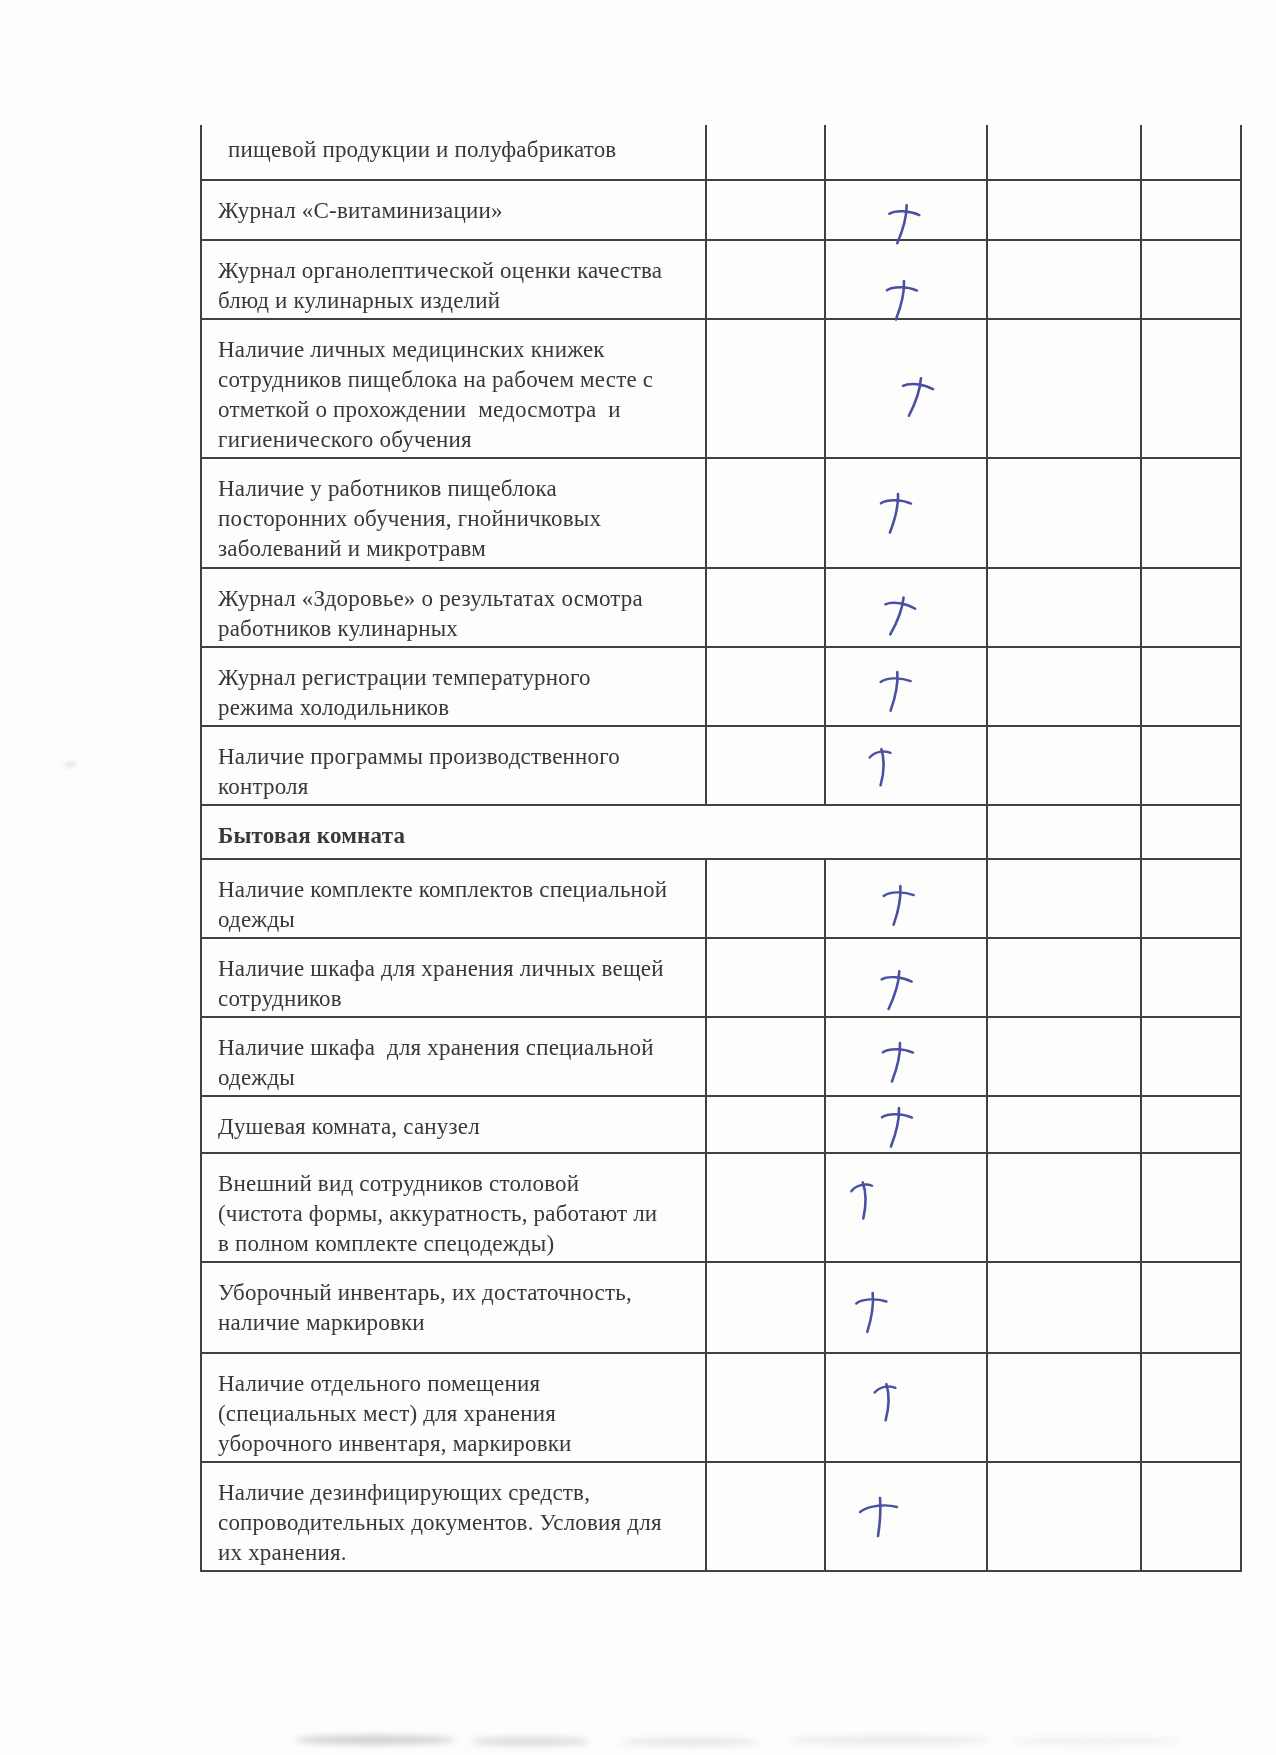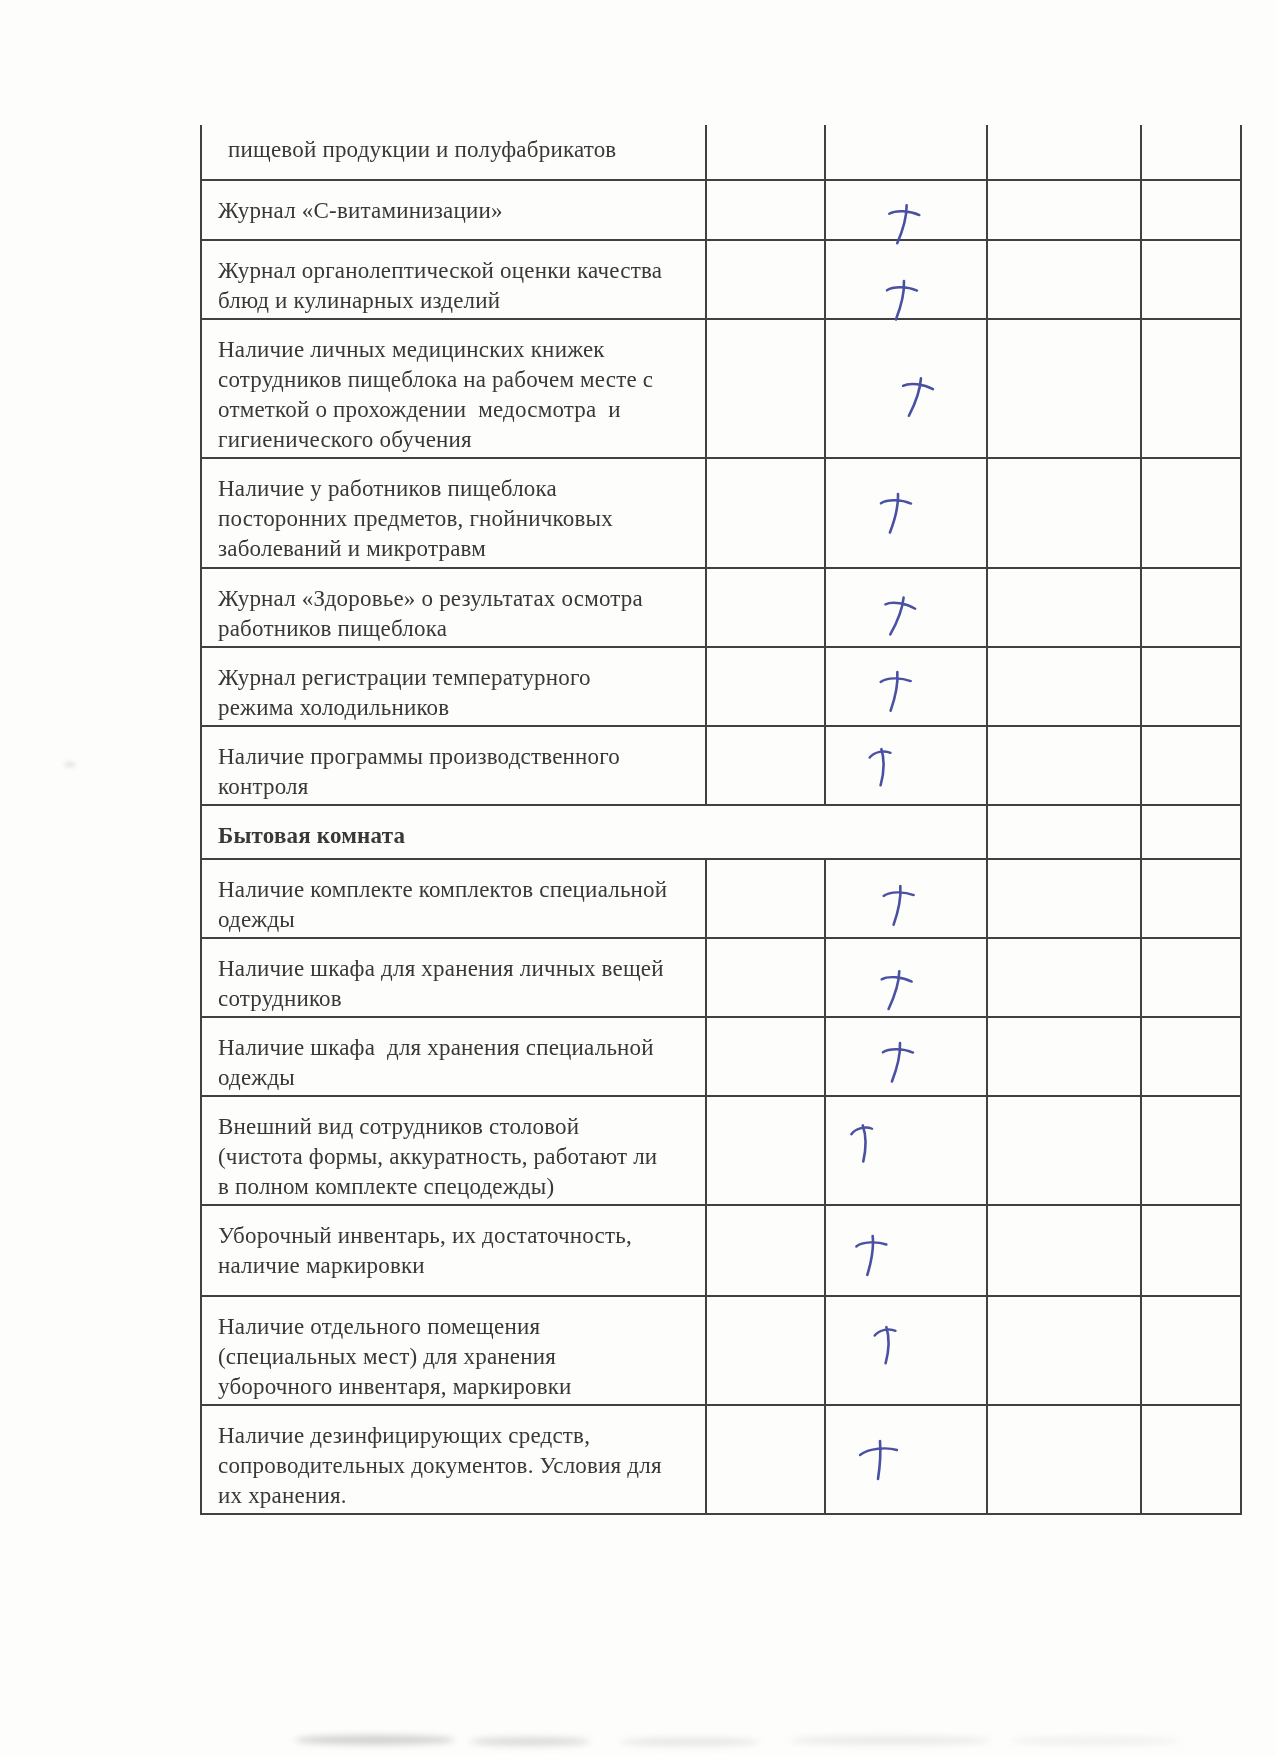--- a/index.html
+++ b/index.html
@@ -112,37 +112,37 @@
                 <path d="M22,4 C24,18 21,32 18,43" fill="none" stroke="#4a50a2" stroke-width="2.6" stroke-linecap="round"></path>
                 <path d="M6,15 C12,10 26,9 36,12" fill="none" stroke="#4a50a2" stroke-width="2.4" stroke-linecap="round"></path>
               </svg>
             </span>
           </td>
           <td></td>
           <td></td>
         </tr>
         <tr style="height: 110px;">
           <td class="txt">Наличие у работников пищеблока
-посторонних предметов, гнойничковых
+посторонних обучения, гнойничковых
 заболеваний и микротравм</td>
           <td></td>
           <td>
             <span class="mark" style="transform: translate(-50%, -50%) translate(-10px, 0px) rotate(6deg);">
               <svg viewBox="0 0 44 46" xmlns="http://www.w3.org/2000/svg">
                 <path d="M22,4 C24,18 21,32 18,43" fill="none" stroke="#4a50a2" stroke-width="2.6" stroke-linecap="round"></path>
                 <path d="M6,15 C12,10 26,9 36,12" fill="none" stroke="#4a50a2" stroke-width="2.4" stroke-linecap="round"></path>
               </svg>
             </span>
           </td>
           <td></td>
           <td></td>
         </tr>
         <tr style="height: 77px;">
           <td class="txt">Журнал «Здоровье» о результатах осмотра
-работников пищеблока</td>
+работников кулинарных</td>
           <td></td>
           <td>
             <span class="mark" style="transform: translate(-50%, -50%) translate(-7px, 8px) rotate(14deg);">
               <svg viewBox="0 0 44 46" xmlns="http://www.w3.org/2000/svg">
                 <path d="M22,4 C24,18 21,32 18,43" fill="none" stroke="#4a50a2" stroke-width="2.6" stroke-linecap="round"></path>
                 <path d="M6,15 C12,10 26,9 36,12" fill="none" stroke="#4a50a2" stroke-width="2.4" stroke-linecap="round"></path>
               </svg>
             </span>
           </td>
           <td></td>
@@ -212,20 +212,34 @@
           </td>
           <td></td>
           <td></td>
         </tr>
         <tr style="height: 77px;">
           <td class="txt">Наличие шкафа  для хранения специальной
 одежды</td>
           <td></td>
           <td>
             <span class="mark" style="transform: translate(-50%, -50%) translate(-8px, 5px) rotate(6deg);">
+              <svg viewBox="0 0 44 46" xmlns="http://www.w3.org/2000/svg">
+                <path d="M22,4 C24,18 21,32 18,43" fill="none" stroke="#4a50a2" stroke-width="2.6" stroke-linecap="round"></path>
+                <path d="M6,15 C12,10 26,9 36,12" fill="none" stroke="#4a50a2" stroke-width="2.4" stroke-linecap="round"></path>
+              </svg>
+            </span>
+          </td>
+          <td></td>
+          <td></td>
+        </tr>
+        <tr style="height: 57px;">
+          <td class="txt">Душевая комната, санузел</td>
+          <td></td>
+          <td>
+            <span class="mark" style="transform: translate(-50%, -50%) translate(-9px, 2px) rotate(6deg);">
               <svg viewBox="0 0 44 46" xmlns="http://www.w3.org/2000/svg">
                 <path d="M22,4 C24,18 21,32 18,43" fill="none" stroke="#4a50a2" stroke-width="2.6" stroke-linecap="round"></path>
                 <path d="M6,15 C12,10 26,9 36,12" fill="none" stroke="#4a50a2" stroke-width="2.4" stroke-linecap="round"></path>
               </svg>
             </span>
           </td>
           <td></td>
           <td></td>
         </tr>
         <tr style="height: 103px;">

